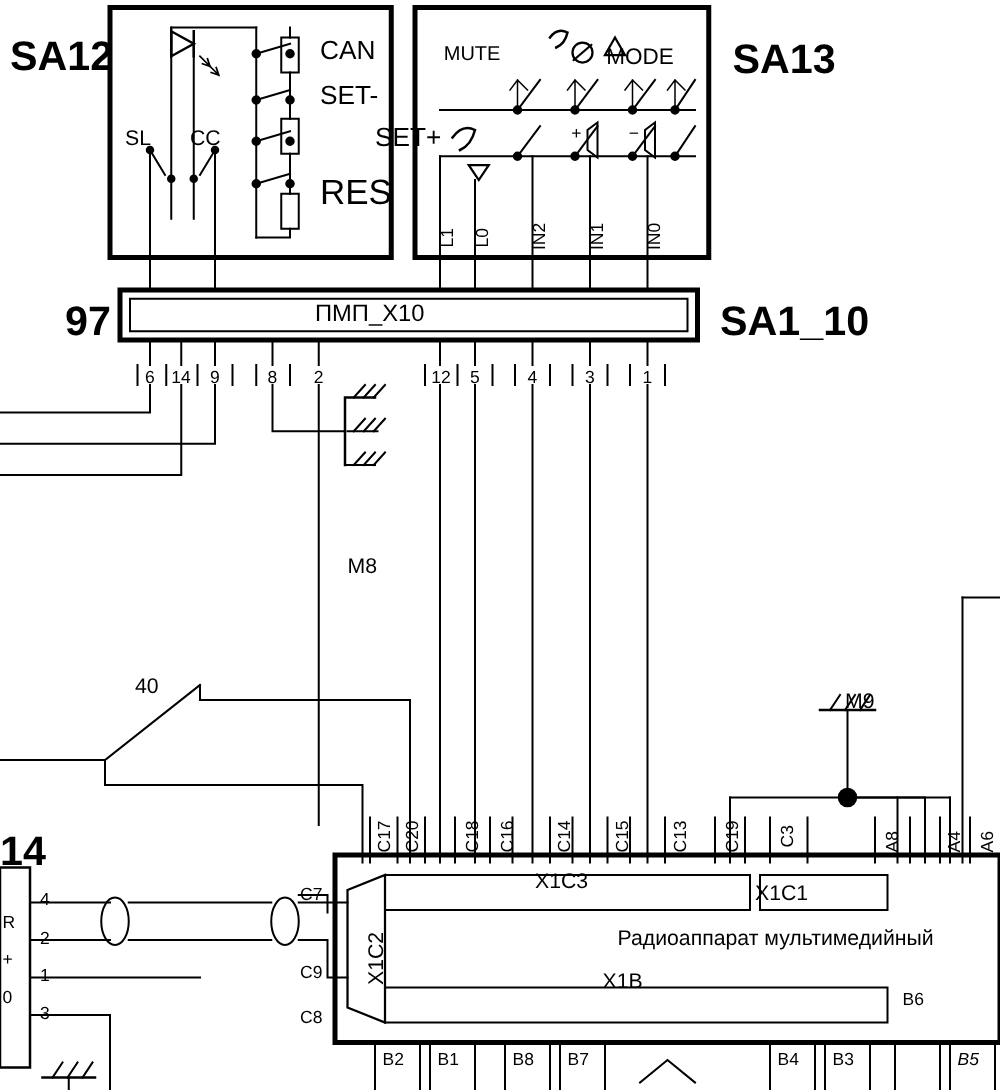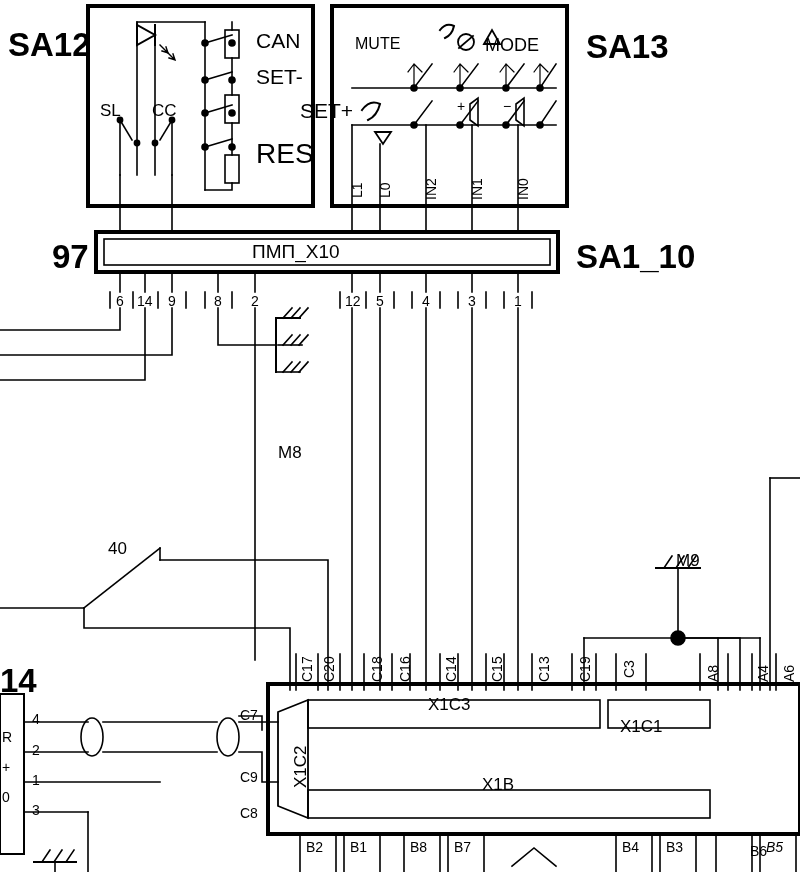--- a/index.html
+++ b/index.html
@@ -286,39 +286,40 @@
   <div class="lbl sm" style="left:32px; top:803px;">3</div>
   <div class="lbl sm" style="left:2px; top:730px;">R</div>
   <div class="lbl sm" style="left:2px; top:760px;">+</div>
   <div class="lbl sm" style="left:2px; top:790px;">0</div>
 
   <div class="lbl sm" style="left:240px; top:708px;">C7</div>
   <div class="lbl sm" style="left:240px; top:770px;">C9</div>
   <div class="lbl sm" style="left:240px; top:806px;">C8</div>
 
   <div class="lbl mid" style="left:428px; top:696px;">X1C3</div>
-  <div class="lbl mid" style="left:620px; top:706px;margin-top:12px;">X1C1</div>
+  <div class="lbl mid" style="left:604px; top:706px;">X1C1</div>
   <div class="lbl mid rot" style="left:292px; top:788px;">X1C2</div>
   <div class="lbl mid" style="left:482px; top:776px;">X1B</div>
+  <div class="lbl mid" style="left:494px; top:742px;">Радиоаппарат мультимедийный</div>
 
   <div class="lbl sm rot" style="left:300px; top:682px;">C17</div>
   <div class="lbl sm rot" style="left:322px; top:682px;">C20</div>
   <div class="lbl sm rot" style="left:370px; top:682px;">C18</div>
   <div class="lbl sm rot" style="left:398px; top:682px;">C16</div>
   <div class="lbl sm rot" style="left:444px; top:682px;">C14</div>
   <div class="lbl sm rot" style="left:490px; top:682px;">C15</div>
   <div class="lbl sm rot" style="left:537px; top:682px;">C13</div>
   <div class="lbl sm rot" style="left:578px; top:682px;">C19</div>
   <div class="lbl sm rot" style="left:622px; top:678px;">C3</div>
   <div class="lbl sm rot" style="left:706px; top:682px;">A8</div>
   <div class="lbl sm rot" style="left:756px; top:682px;">A4</div>
   <div class="lbl sm rot" style="left:782px; top:682px;">A6</div>
 
   <div class="lbl sm" style="left:306px; top:840px;">B2</div>
   <div class="lbl sm" style="left:350px; top:840px;">B1</div>
   <div class="lbl sm" style="left:410px; top:840px;">B8</div>
   <div class="lbl sm" style="left:454px; top:840px;">B7</div>
   <div class="lbl sm" style="left:622px; top:840px;">B4</div>
   <div class="lbl sm" style="left:666px; top:840px;">B3</div>
-  <div class="lbl sm" style="left:722px; top:844px;margin-left:28px;">B6</div>
+  <div class="lbl sm" style="left:722px; top:792px;">B6</div>
   <div class="lbl sm" style="left:766px; top:840px;font-style:italic;">B5</div>
 
 </div>
 
 </body></html>

